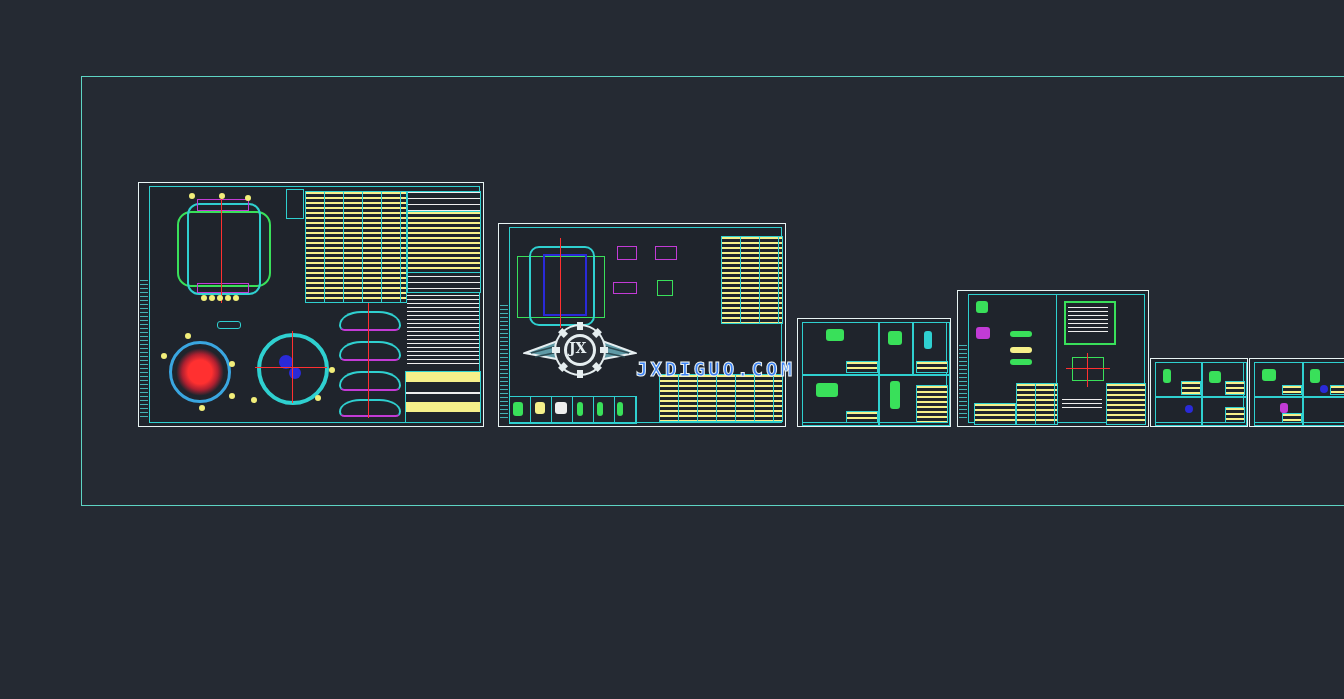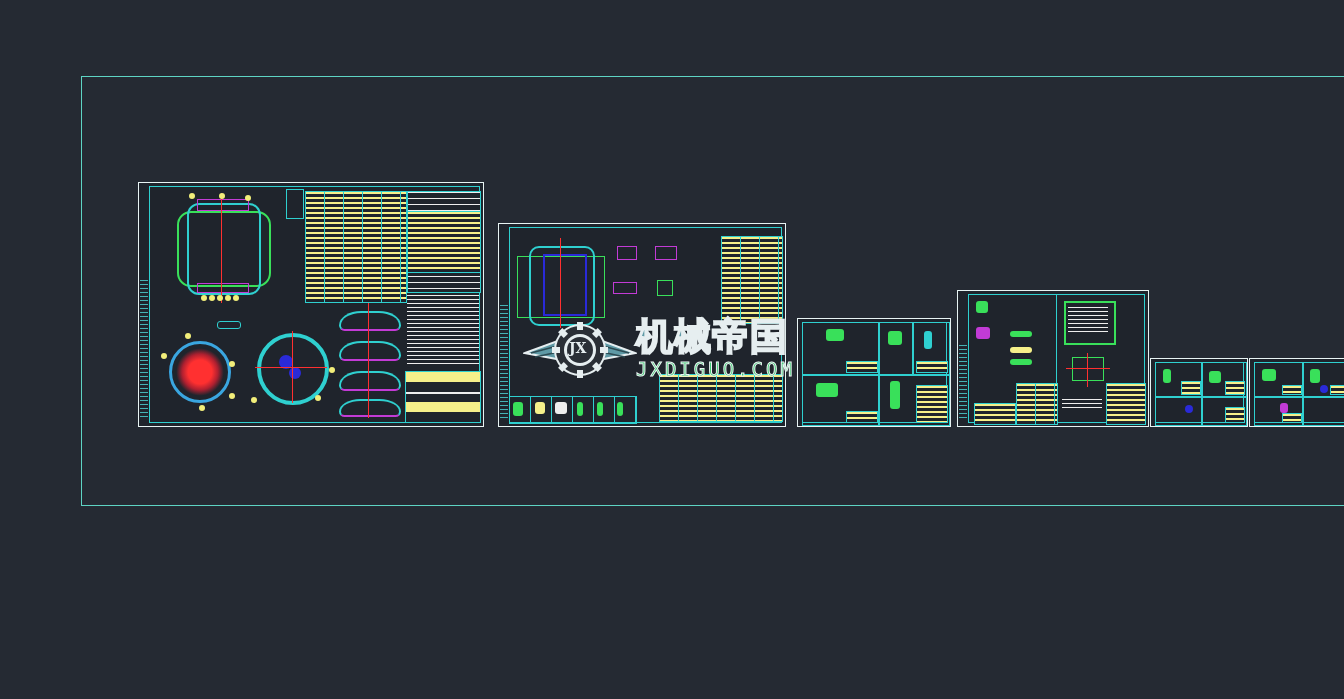--- a/index.html
+++ b/index.html
@@ -20,21 +20,21 @@
   .mbox{position:absolute;border:2px solid #c23bd6;}
   .redv{position:absolute;width:1px;background:#ff3030;}
   .redh{position:absolute;height:1px;background:#ff3030;}
   .circle{position:absolute;border-radius:50%;}
   .dot{position:absolute;width:6px;height:6px;border-radius:50%;background:#f2ee7a;}
   .dome{position:absolute;border:2px solid #2fd0d0;border-radius:50% 50% 8px 8px / 100% 100% 8px 8px;border-bottom:2px solid #c23bd6;}
   .blob{position:absolute;border-radius:3px;}
   .watermark{position:absolute;left:523px;top:317px;width:300px;height:66px;}
   .wm-text{position:absolute;left:113px;top:0;font-family:"DejaVu Sans",sans-serif;font-weight:bold;font-size:37px;line-height:40px;color:#5f9aa6;letter-spacing:1px;
     -webkit-text-stroke:2px #e6eef0;text-shadow:0 0 2px #111;}
-  .wm-url{position:absolute;left:113px;top:42px;font-family:"DejaVu Sans Mono",monospace;font-weight:normal;font-size:19px;line-height:20px;color:#22c55e;letter-spacing:3px;
+  .wm-url{position:absolute;left:113px;top:42px;font-family:"DejaVu Sans Mono",monospace;font-weight:bold;font-size:19px;line-height:20px;color:#3b82f6;letter-spacing:3px;
     -webkit-text-stroke:1px #eaf2f2;}
   .wm-logo{position:absolute;left:0;top:2px;width:114px;height:62px;}
 </style>
 </head>
 <body>
 
 <div class="canvas">
   <div class="limits"></div>
 
   <div class="sheet" style="left:138px;top:182px;width:346px;height:245px;">
@@ -192,16 +192,15 @@
           <rect x="-3" y="-28" width="6" height="8" transform="rotate(45)"></rect>
             <rect x="-3" y="-28" width="6" height="8" transform="rotate(-45)"></rect>
           <rect x="-3" y="-28" width="6" height="8" transform="rotate(135)"></rect>
             <rect x="-3" y="-28" width="6" height="8" transform="rotate(-135)"></rect>
         </g>
         <circle r="16" fill="#e6eef0"></circle>
         <circle r="13" fill="#2a2f36"></circle>
       </g>
     </svg>
     <span style="position:absolute;left:46px;top:23px;font-family:'DejaVu Serif',serif;font-weight:bold;font-size:14px;color:#e6eef0;">JX</span>
-    <div class="wm-text">机械帝国</div>
     <div class="wm-url">JXDIGUO.COM</div>
   </div>
 </div>
 
 </body></html>

